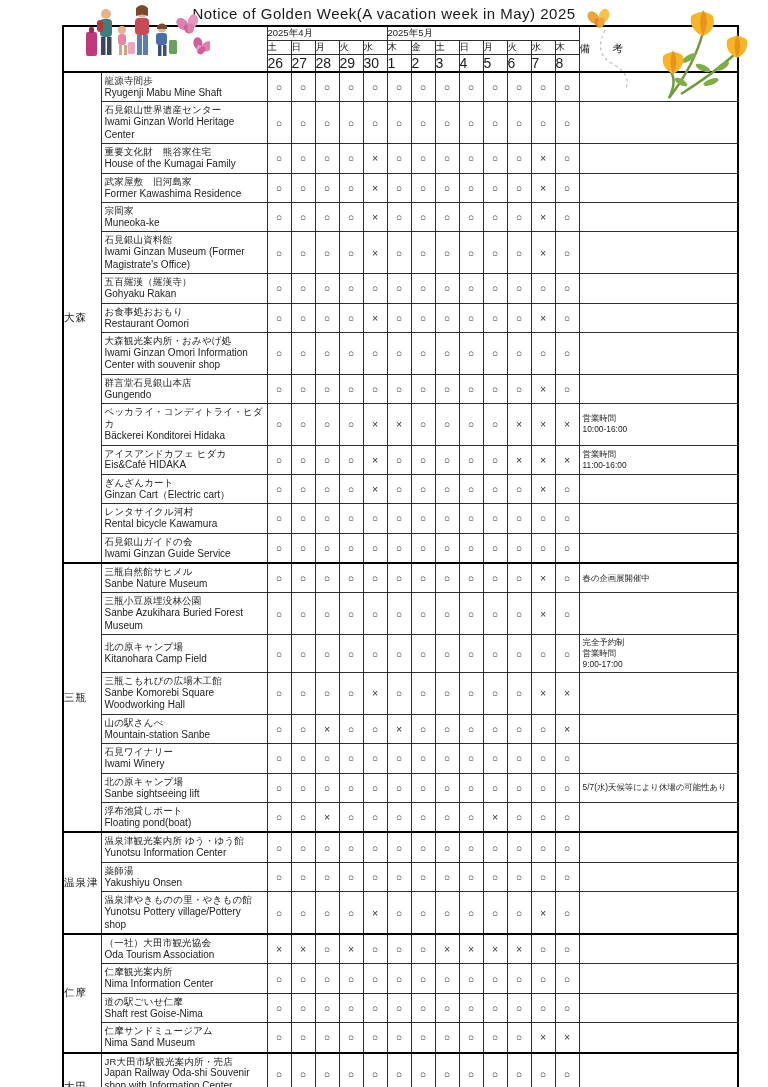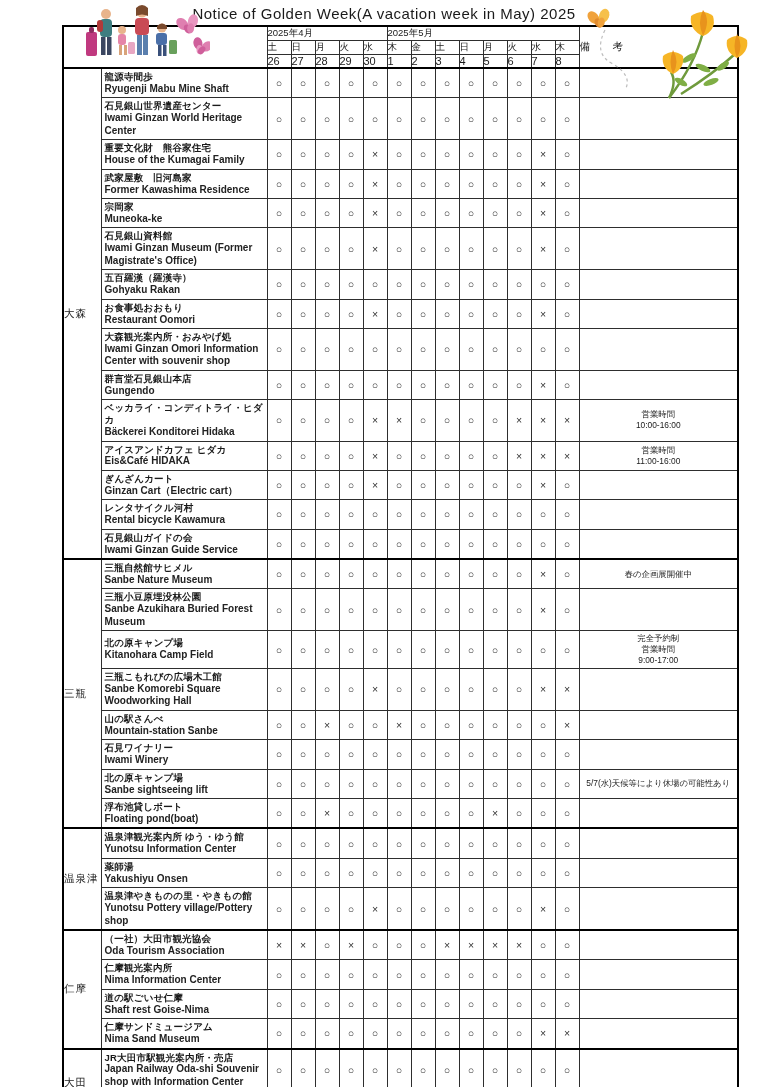--- a/index.html
+++ b/index.html
@@ -24,31 +24,31 @@
     empty-cells:show;
   }
   .sched col.c-group { width:38px; }
   .sched col.c-name { width:166px; }
   .sched col.c-day { width:24px; }
   .sched col.c-rem { width:159px; }
   .sched th, .sched td { border:1px solid #2e2e2e; padding:1px 2px; overflow:hidden; }
   .sched thead th { font-weight:normal; text-align:left; padding:0; }
   .month-cell { font-size:9.5px; height:13px; }
   .wd-cell { font-size:9.5px; font-weight:bold; height:14px; }
-  .date-cell { font-size:11px; height:13px; }
+  .date-cell { font-size:14px; height:13px; }
   .remarks-header { font-size:10.5px; font-weight:bold; letter-spacing:6px; }
   .corner-cell { background:#fff; }
 
   tbody td { vertical-align:middle; }
   td.group-cell { text-align:left; font-size:10.5px; letter-spacing:1px; padding:0; }
-  td.name-cell { text-align:left; padding:2px 3px;font-weight:bold; }
+  td.name-cell { text-align:left; padding:2px 3px; }
   .nj { display:block; font-size:9.5px; line-height:1.25; letter-spacing:0.2px; }
   .ne { display:block; font-size:10px; line-height:1.25; color:#222; }
   td.mark-cell { text-align:center; font-size:10.5px; color:#333; padding:0; height:27px; }
-  td.remark-cell { font-size:8.4px; line-height:1.3; white-space:pre-line; text-align:center; padding:2px 3px; }
+  td.remark-cell { font-size:8.4px; line-height:1.3; white-space:pre-line; text-align:left; padding:2px 3px; }
   tbody tr.group-start td { border-top:2px solid #000; }
   thead tr.dates-row th { border-bottom:2px solid #000; }
 </style>
 </head>
 <body>
 
 <div class="page">
 
   <svg class="decor" style="left:84px; top:2px;" width="126" height="66" viewBox="0 0 126 66">
 

